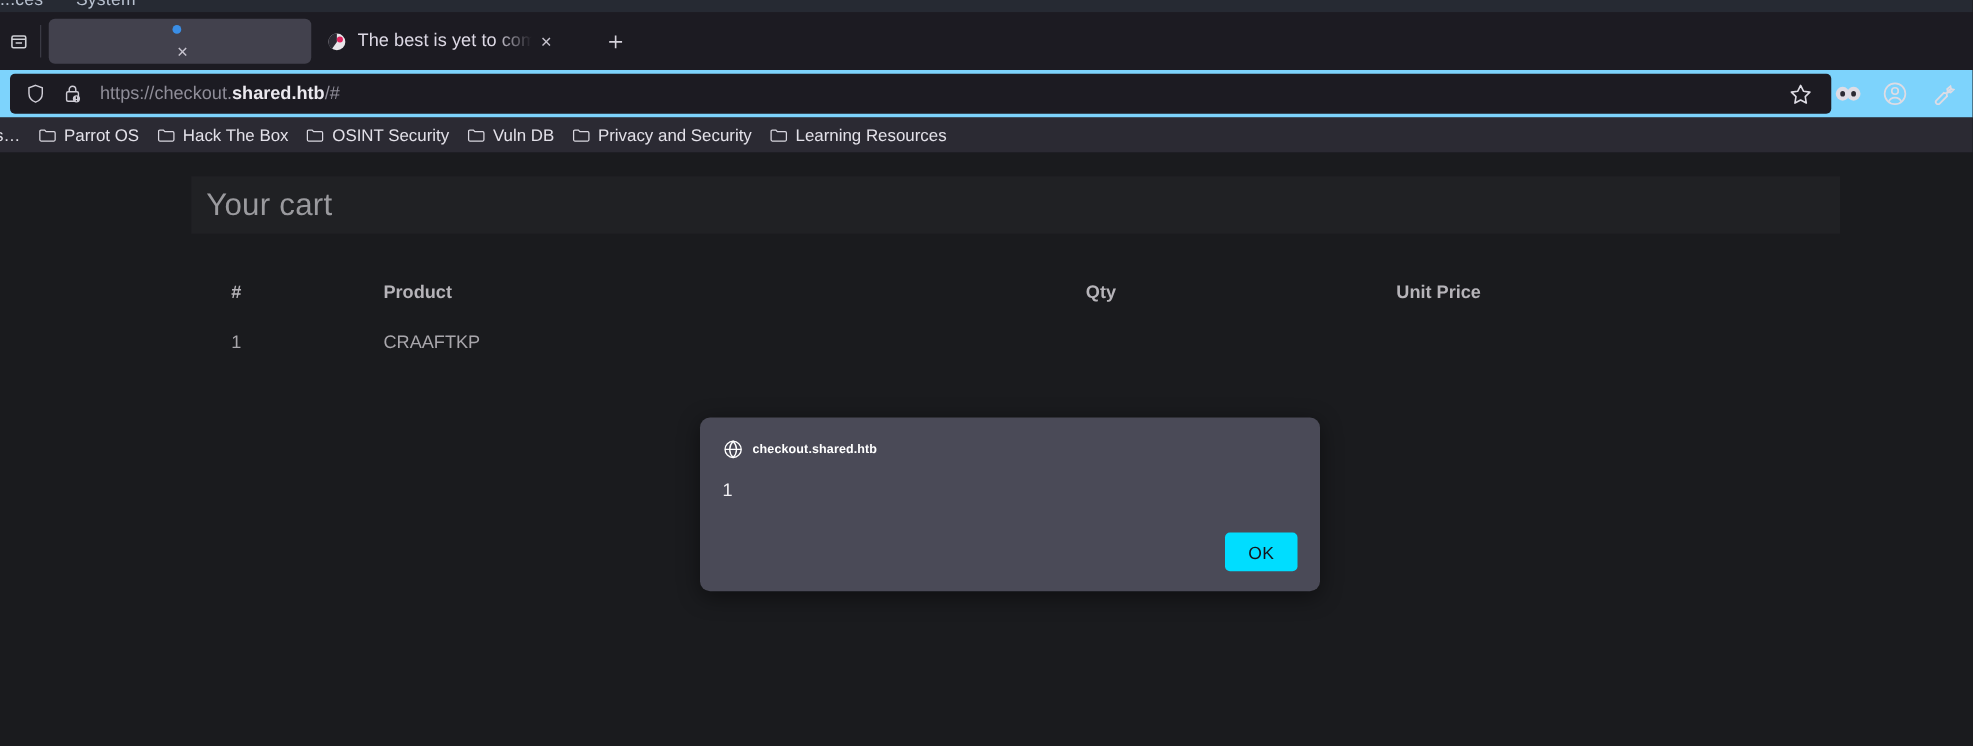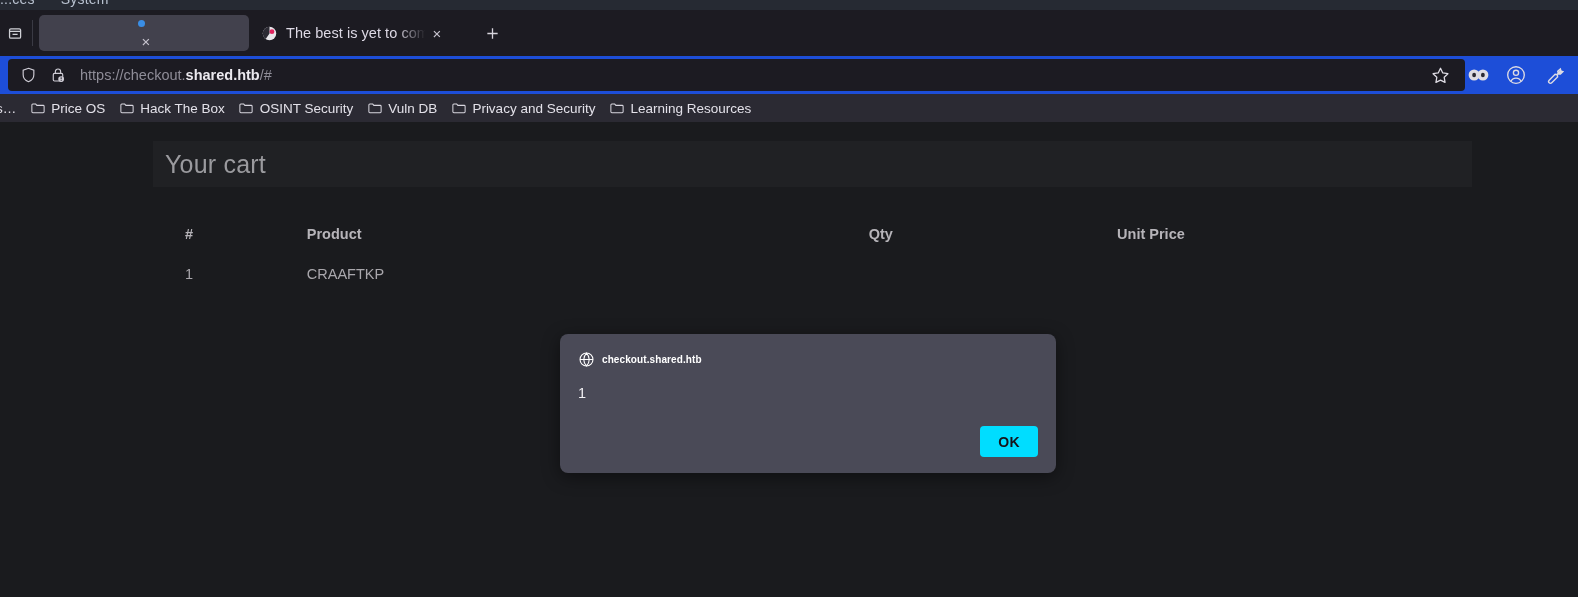--- a/index.html
+++ b/index.html
@@ -117,21 +117,21 @@
     margin-left: 22px;
     display: flex; align-items: center; justify-content: center;
     color: #d6d3dc;
     flex: 0 0 auto;
   }
 
   
   .navbar {
     position: relative;
     height: 38px;
-    background: #1d4ed8;
+    background: #7dd3fc;
     display: flex;
     align-items: center;
   }
   .urlbar {
     position: absolute;
     left: 8px; top: 3px;
     width: 1457px; height: 32px;
     background: #1c1b22;
     border-radius: 4px;
     display: flex;
@@ -294,21 +294,21 @@
     display: flex;
     gap: 10px;
   }
   .btn-ok {
     background: #00ddff;
     color: #15141a;
     border: none;
     border-radius: 4px;
     font-family: "Liberation Sans", sans-serif;
     font-size: 14px;
-    font-weight: 700;
+    font-weight: 400;
     height: 31px;
     min-width: 58px;
     padding: 0 14px;
     cursor: default;
     letter-spacing: .2px;
   }
 </style>
 </head>
 <body>
 
@@ -412,21 +412,21 @@
   <div class="bookmarks">
     <div class="bmk cut">
       <span class="bmk-label">s…</span>
     </div>
     <div class="bmk">
       <span class="folder">
         <svg width="14" height="12" viewBox="0 0 16 13" fill="none" stroke="currentColor" stroke-width="1.15">
           <path d="M1 3.1a1.1 1.1 0 0 1 1.1-1.1h3.3l1.3 1.5h7.2a1.1 1.1 0 0 1 1.1 1.1v6.3a1.1 1.1 0 0 1-1.1 1.1H2.1A1.1 1.1 0 0 1 1 10.9z"></path>
         </svg>
       </span>
-      <span class="bmk-label">Price OS</span>
+      <span class="bmk-label">Parrot OS</span>
     </div>
     <div class="bmk">
       <span class="folder">
         <svg width="14" height="12" viewBox="0 0 16 13" fill="none" stroke="currentColor" stroke-width="1.15">
           <path d="M1 3.1a1.1 1.1 0 0 1 1.1-1.1h3.3l1.3 1.5h7.2a1.1 1.1 0 0 1 1.1 1.1v6.3a1.1 1.1 0 0 1-1.1 1.1H2.1A1.1 1.1 0 0 1 1 10.9z"></path>
         </svg>
       </span>
       <span class="bmk-label">Hack The Box</span>
     </div>
     <div class="bmk">

